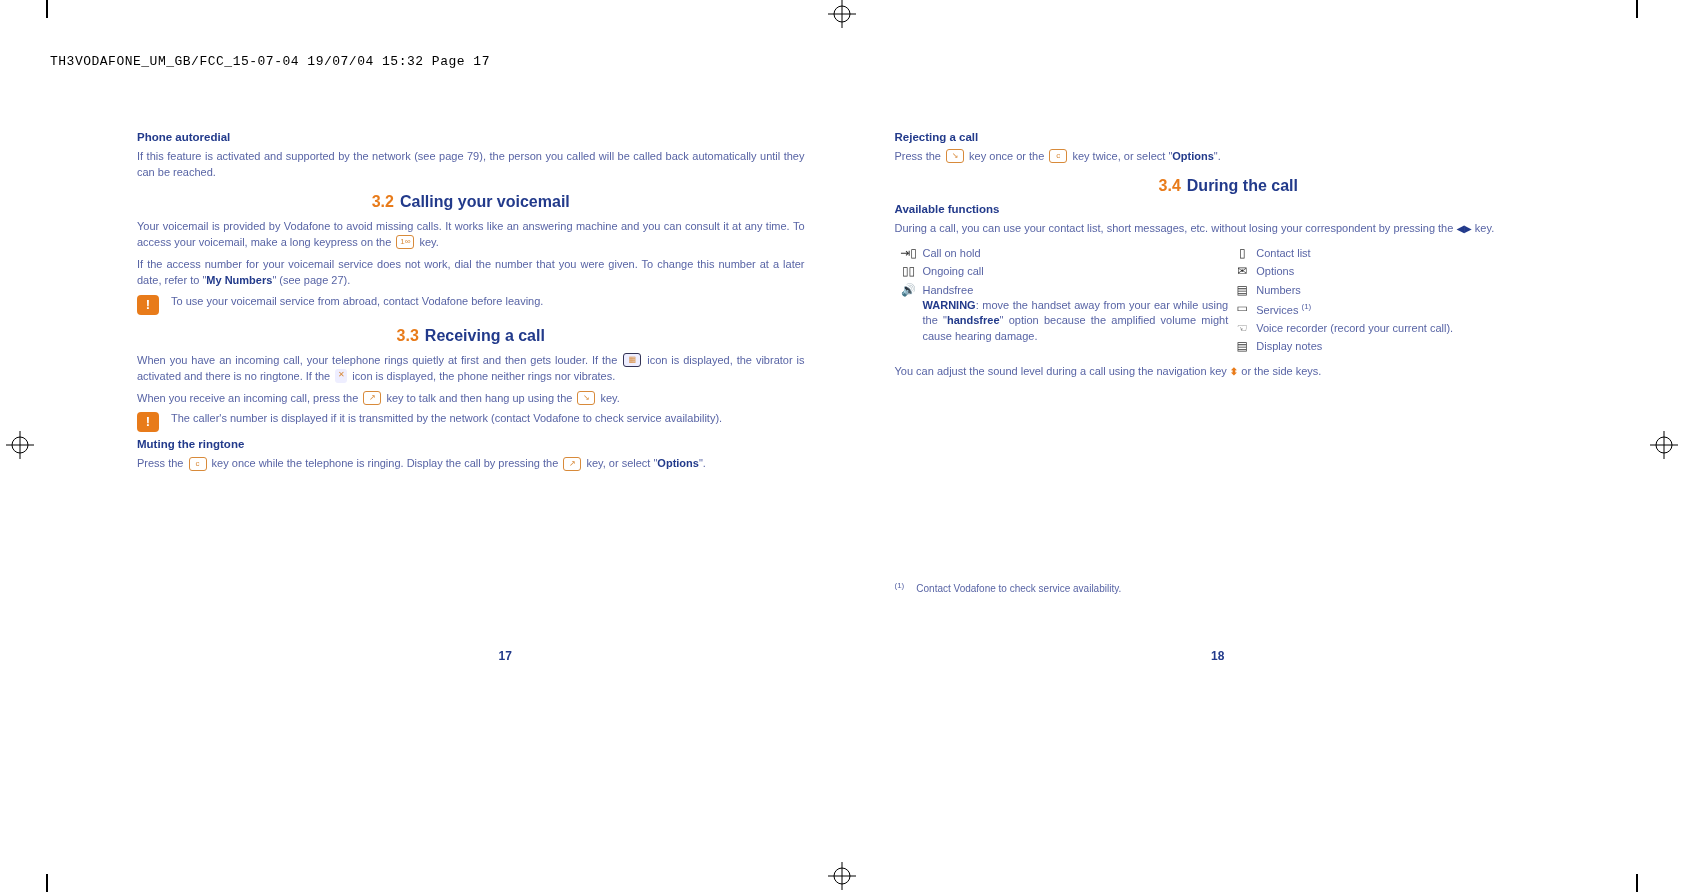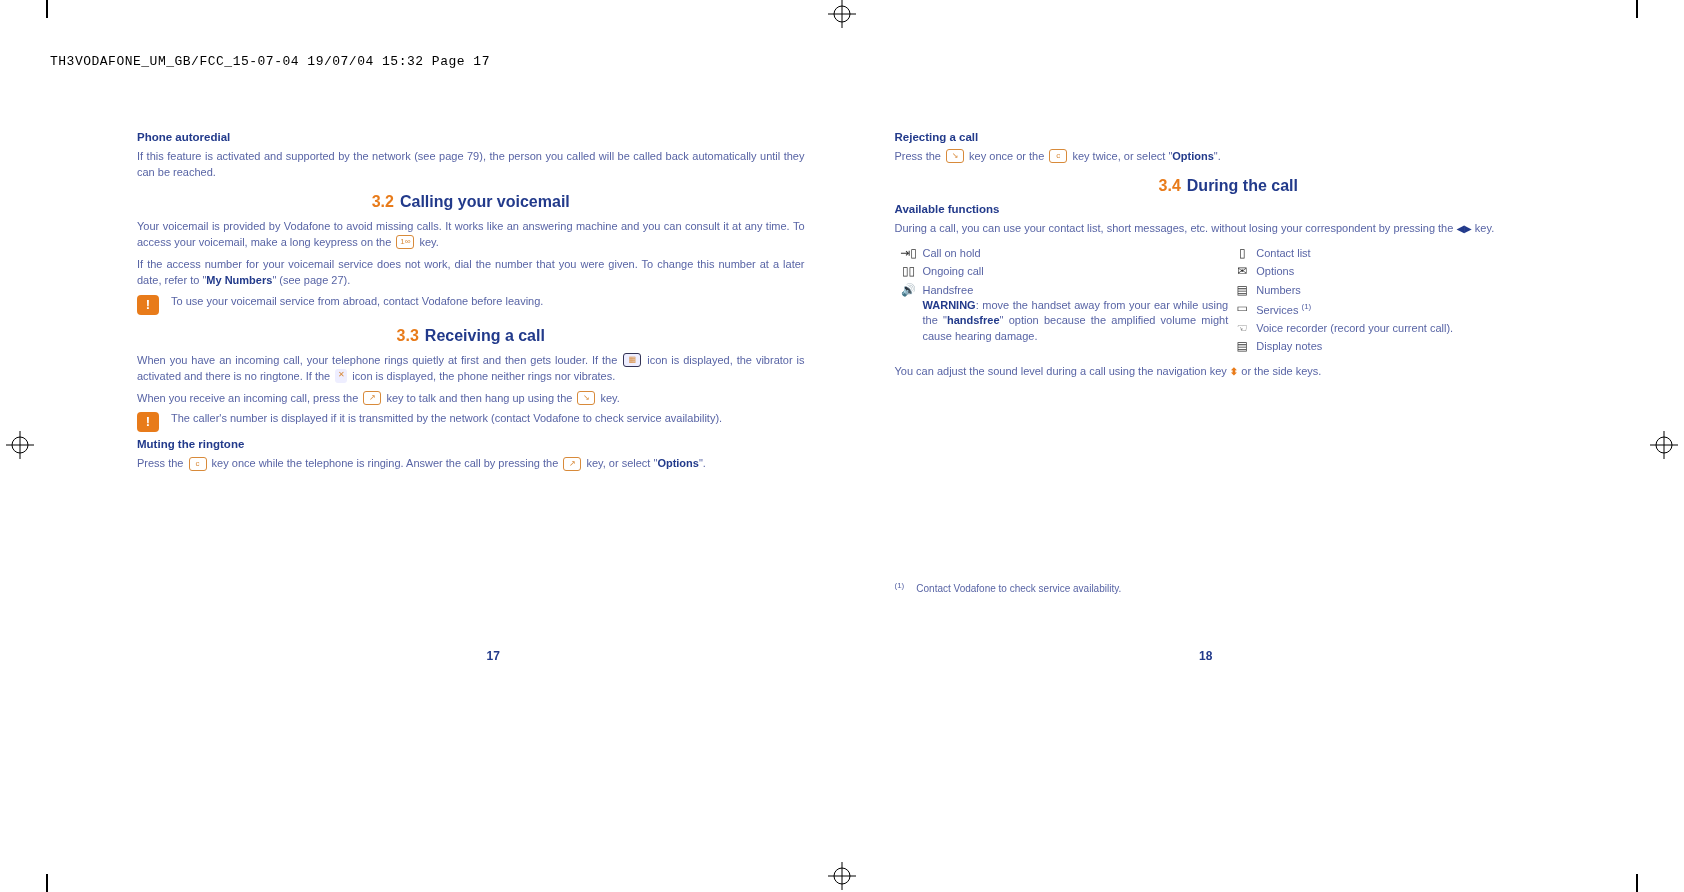--- a/index.html
+++ b/index.html
@@ -83,21 +83,21 @@
   .func-icon{
     flex:0 0 28px; height:14px; text-align:center;
     font-size:12px; color:#333;
   }
   .func-text{ flex:1; font-size:11px; line-height:1.4; text-align:justify;}
   .navkey{display:inline-block;font-size:10px;color:#223a8b;}
   .navkey.orange{color:#e87b1a;font-weight:bold;}
   sup{font-size:8px;}
   .footnote{font-size:10px;margin-top:200px;}
   .footnote sup{margin-right:12px;}
-  .page-num{text-align:center;font-weight:bold;color:#223a8b;font-size:12px;position:absolute;bottom:-60px;width:100%;left:0;}
+  .page-num{text-align:center;font-weight:bold;color:#223a8b;font-size:12px;position:absolute;bottom:-60px;width:100%;left:12px;}
 </style>
 </head>
 <body>
 
 <div class="crop-mark-header">TH3VODAFONE_UM_GB/FCC_15-07-04  19/07/04  15:32  Page 17</div>
 <div class="reg-top"><svg width="28" height="28">
       <circle cx="14" cy="14" r="8" stroke="#000" fill="none"></circle>
       <line x1="14" y1="0" x2="14" y2="28" stroke="#000"></line>
       <line x1="0" y1="14" x2="28" y2="14" stroke="#000"></line>
     </svg></div>
@@ -146,21 +146,21 @@
     <p>
       <span>When you receive an incoming call, press the </span><span class="inline-key">↗</span><span> key to talk and then hang up using the </span><span class="inline-key">↘</span><span> key.</span>
     </p>
     <div class="note-row">
       <div class="note-badge">!</div>
       <div class="note-text">The caller's number is displayed if it is transmitted by the network (contact Vodafone to check service availability).</div>
     </div>
 
     <h3>Muting the ringtone</h3>
     <p>
-      <span>Press the </span><span class="inline-key">c</span><span> key once while the telephone is ringing. Answer the call by pressing the </span><span class="inline-key">↗</span><span> key, or select "</span><span class="bold">Options</span><span>".</span>
+      <span>Press the </span><span class="inline-key">c</span><span> key once while the telephone is ringing. Display the call by pressing the </span><span class="inline-key">↗</span><span> key, or select "</span><span class="bold">Options</span><span>".</span>
     </p>
 
     <div class="page-num">17</div>
   </div>
 
   <div class="page right">
     <h3>Rejecting a call</h3>
     <p>
       <span>Press the </span><span class="inline-key">↘</span><span> key once or the </span><span class="inline-key">c</span><span> key twice, or select "</span><span class="bold">Options</span><span>".</span>
     </p>

